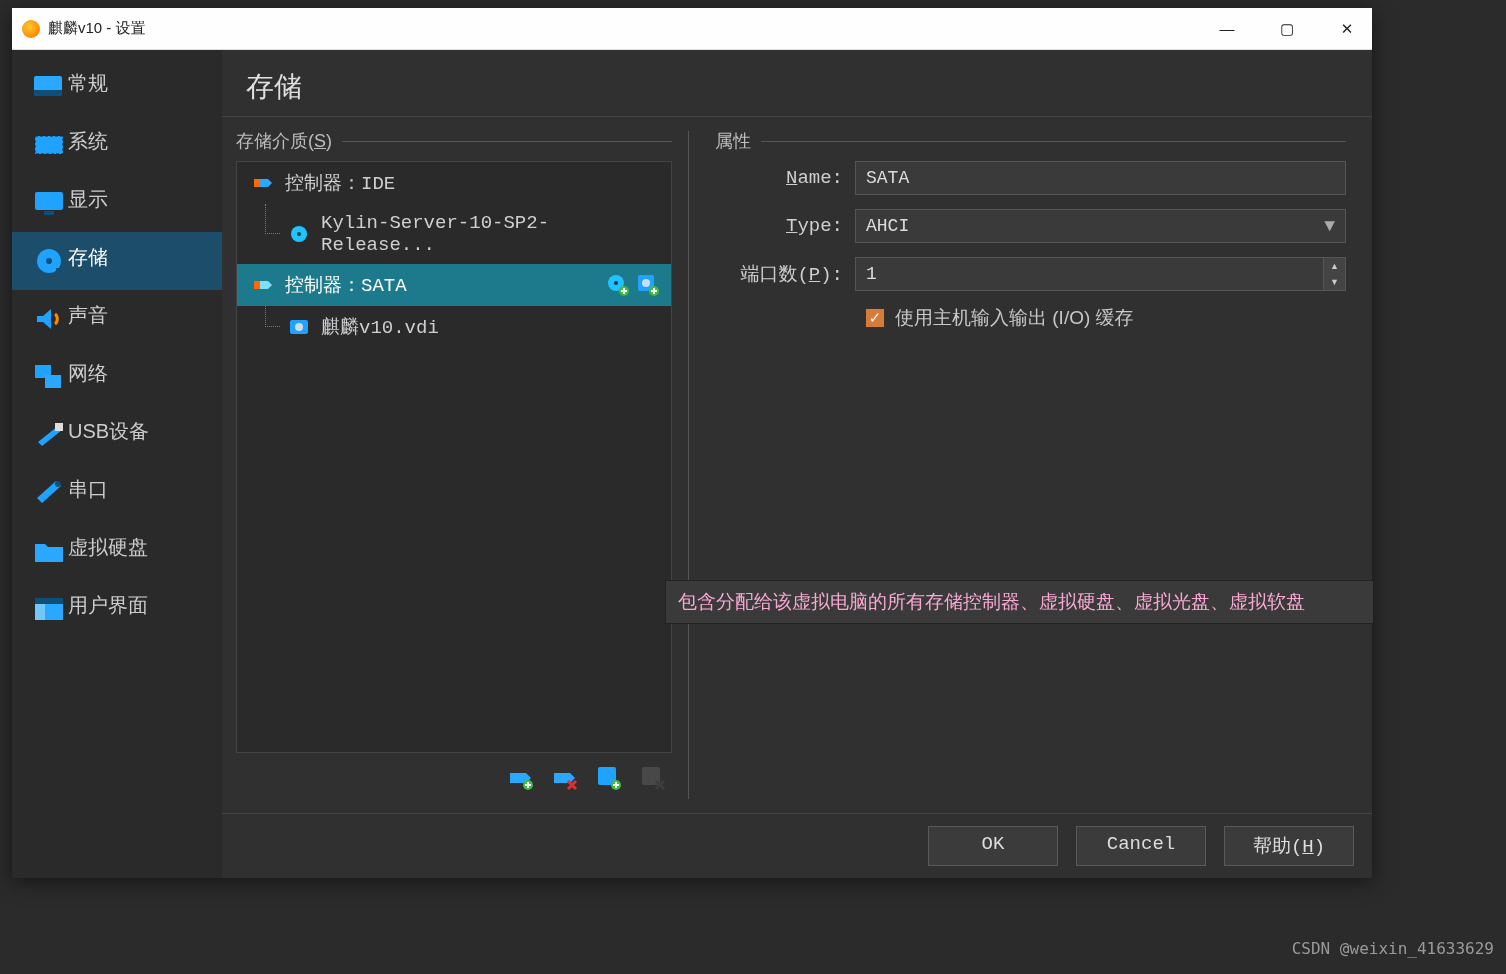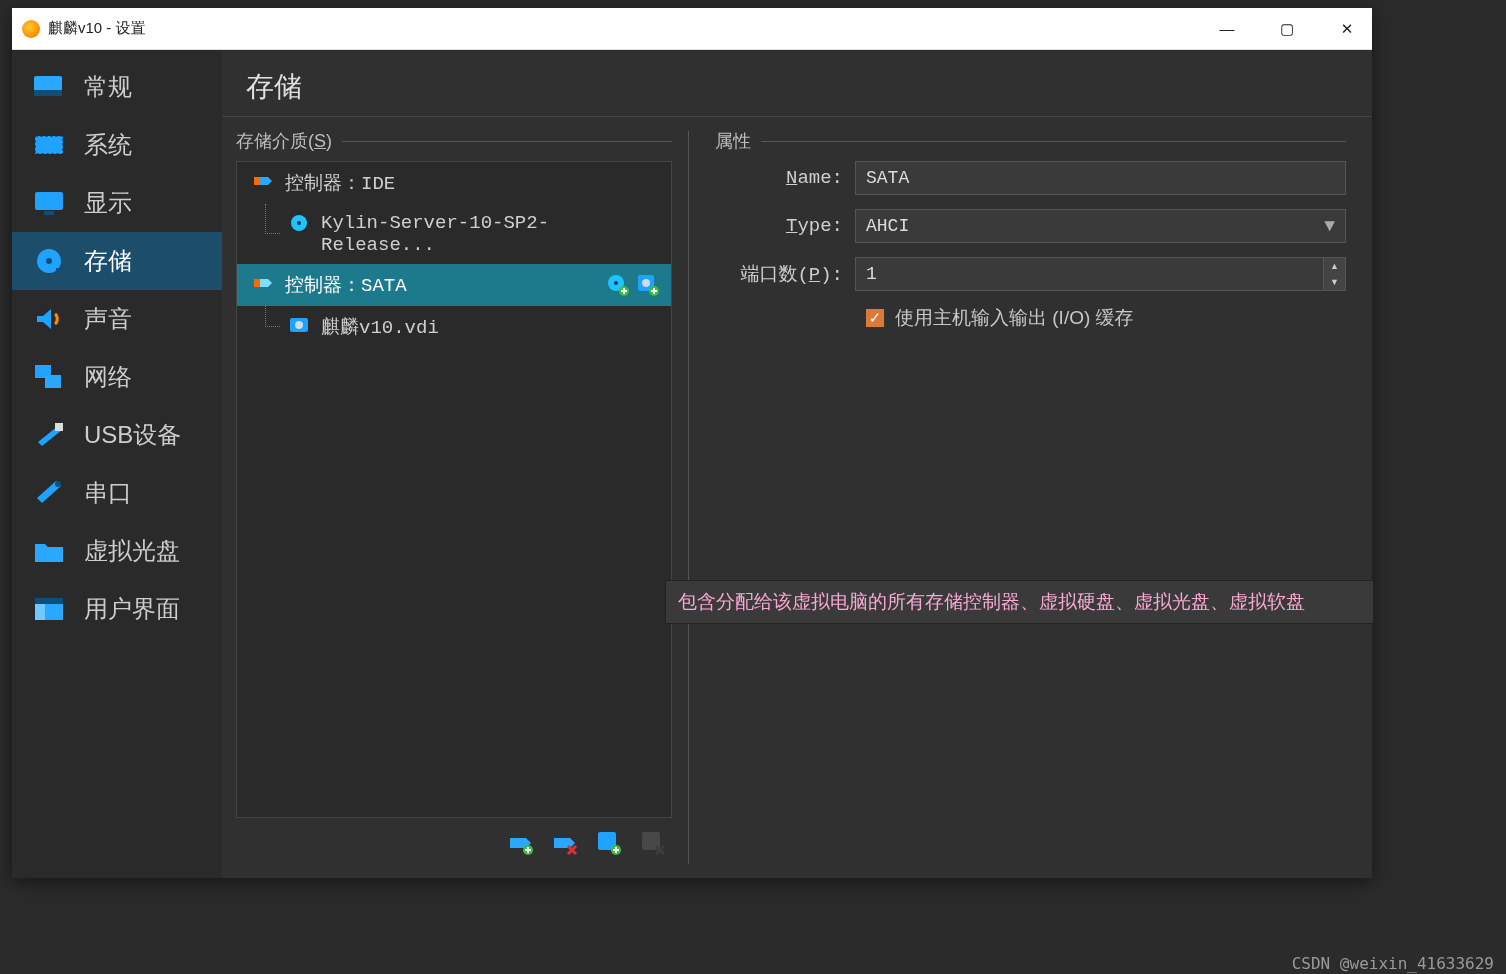--- a/index.html
+++ b/index.html
@@ -51,24 +51,23 @@
 
 .sidebar {
   width: 210px;
   background: #2a2a2a;
   display: flex;
   flex-direction: column;
   padding-top: 8px;
 }
 .sb-item {
   display: flex;
-  align-items: center;
-  gap: 16px;
+  align-items: flex-start;
   padding: 12px 18px;
-  font-size: 24px;
+  font-size: 20px;
   color: #cdcdcd;
   cursor: pointer;
 }
 .sb-item.active { background: #1c4d6b; color: #fff; }
 .sb-icon { width: 38px; height: 34px; display:flex; align-items:center; justify-content:center; }
 .sb-icon svg { width: 34px; height: 30px; }
 
 .main {
   flex: 1;
   display: flex;
@@ -99,21 +98,21 @@
 }
 .col-hdr .u { text-decoration: underline; }
 .col-hdr .line { flex:1; height:1px; background:#555; }
 .tree {
   flex:1;
   background:#2a2a2a;
   border:1px solid #444;
   overflow:hidden;
 }
 .tree-row {
-  display:flex; 
+  display:flex; align-items:center;
   padding:8px 10px 8px 14px;
   font-family: "Consolas","Courier New",monospace;
   font-size:19px;
   color:#cfcfcf;
   gap:10px;
   cursor:pointer;
   position:relative;
 }
 .tree-row.child { padding-left: 50px; }
 .tree-row.child::before {
@@ -181,21 +180,21 @@
   border-top:1px solid #444;
 }
 .btn {
   min-width:130px; padding:6px 20px;
   background:#3b3b3b; border:1px solid #5a5a5a;
   color:#ddd; font-size:19px; font-family:"Consolas","Courier New",monospace;
   cursor:pointer; text-align:center;
 }
 .btn .u{text-decoration:underline;}
 .watermark {
-  position:absolute; right:12px; bottom:1px;
+  position:absolute; right:12px; bottom:16px;
   color:#9a9a9a; font-size:16px; font-family:"Consolas",monospace;
 }
 </style>
 </head>
 <body>
 
 <div class="window">
   <div class="titlebar">
     <div class="app-icon"></div>
     <span>麒麟v10 - 设置</span>
@@ -281,21 +280,21 @@
             </svg>
         </span>
         <span>串口</span>
       </div>
       <div class="sb-item">
         <span class="sb-icon">
           <svg viewBox="0 0 34 30">
               <path d="M3 8h10l3 3h15v15H3z" fill="#2aa7ff"></path>
             </svg>
         </span>
-        <span>虚拟光盘</span>
+        <span>虚拟硬盘</span>
       </div>
       <div class="sb-item">
         <span class="sb-icon">
           <svg viewBox="0 0 34 30">
               <rect x="3" y="4" width="28" height="22" fill="#2aa7ff"></rect>
               <rect x="3" y="4" width="28" height="6" fill="#0e4f7a"></rect>
               <rect x="3" y="10" width="10" height="16" fill="#73c7ff"></rect>
             </svg>
         </span>
         <span>用户界面</span>
@@ -436,17 +435,22 @@
 
           <div class="chk-row">
             <div class="chk">✓</div>
             <span>使用主机输入输出 (I/O) 缓存</span>
           </div>
 
           <div class="tooltip">包含分配给该虚拟电脑的所有存储控制器、虚拟硬盘、虚拟光盘、虚拟软盘</div>
         </div>
       </div>
 
+      <div class="footer">
+        <div class="btn">OK</div>
+        <div class="btn">Cancel</div>
+        <div class="btn"><span>帮助(</span><span class="u">H</span><span>)</span></div>
+      </div>
     </div>
   </div>
 </div>
 
 <div class="watermark">CSDN @weixin_41633629</div>
 
 </body></html>

